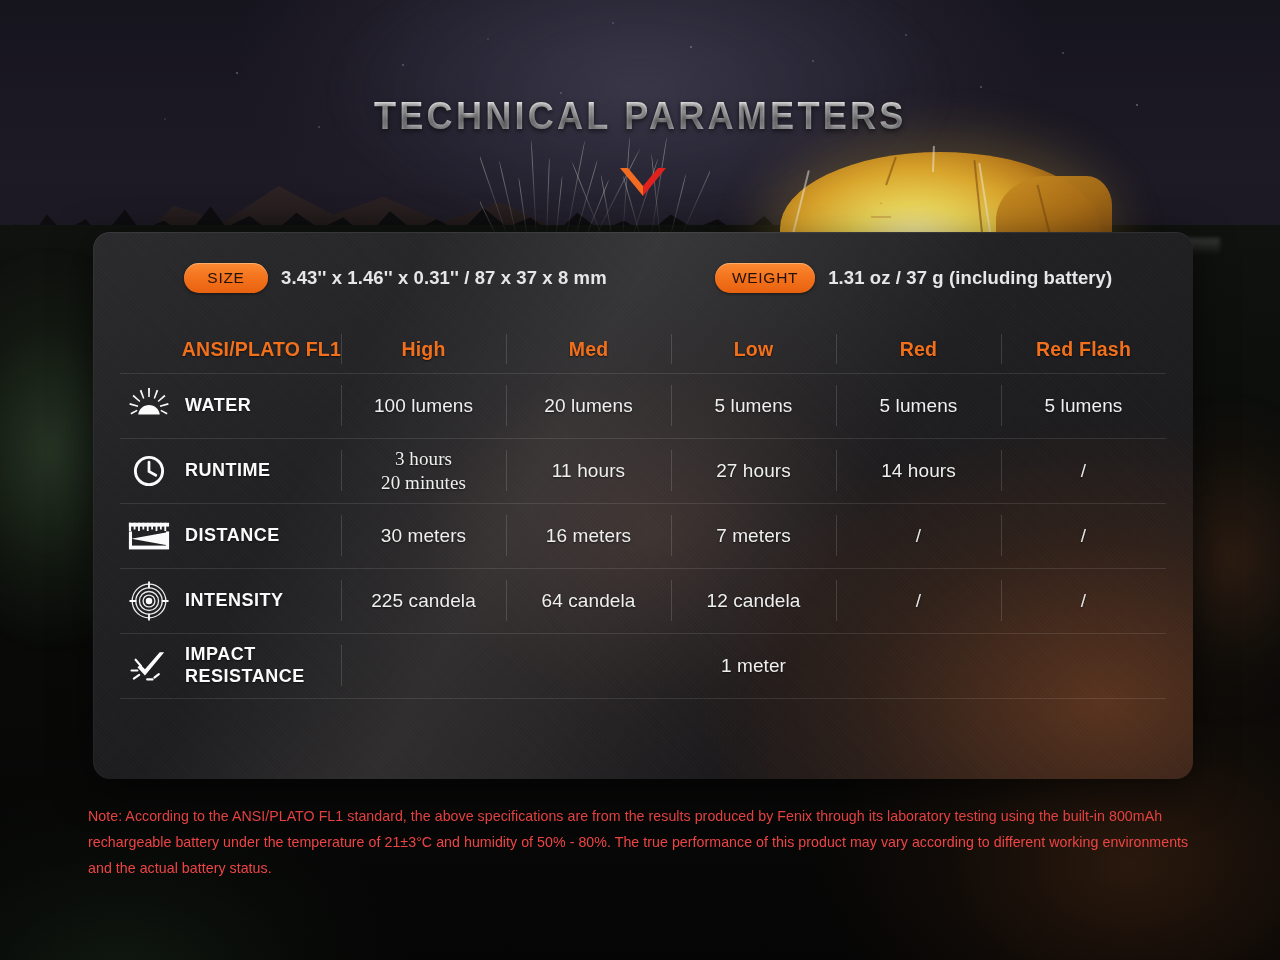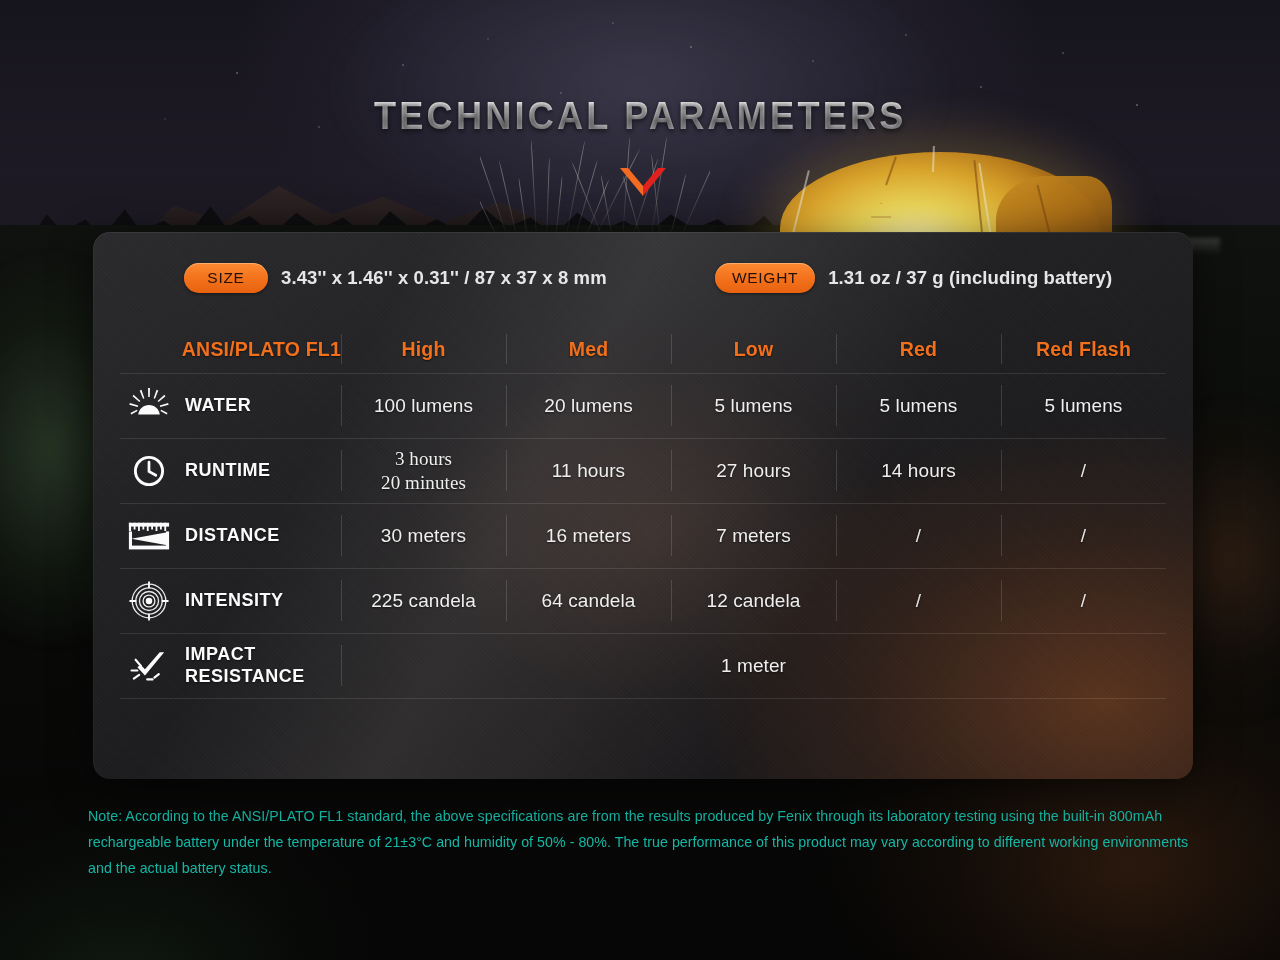--- a/index.html
+++ b/index.html
@@ -296,21 +296,21 @@
     line-height: 1.18;
     white-space: pre-line;
   }
 
   
   #note {
     position: absolute;
     left: 88px; top: 803px;
     width: 1120px;
     z-index: 5;
-    color: #14b8a6;
+    color: #ef4444;
     font-size: 14.2px;
     line-height: 26px;
     letter-spacing: 0.05px;
   }
 </style>
 </head>
 <body>
 
 <div id="scene">
   <div class="sky"></div>

